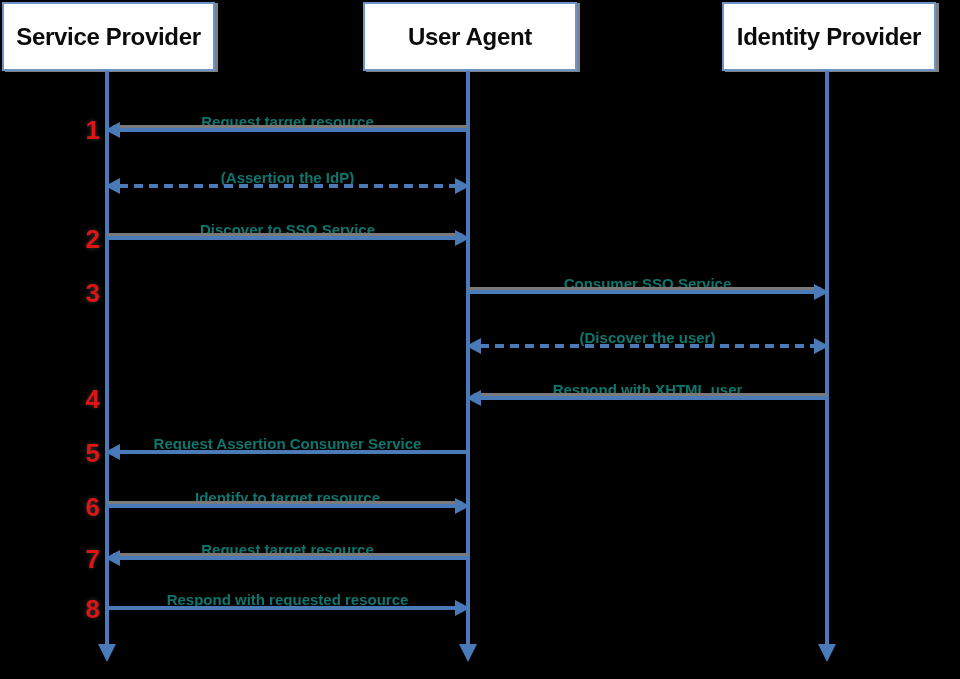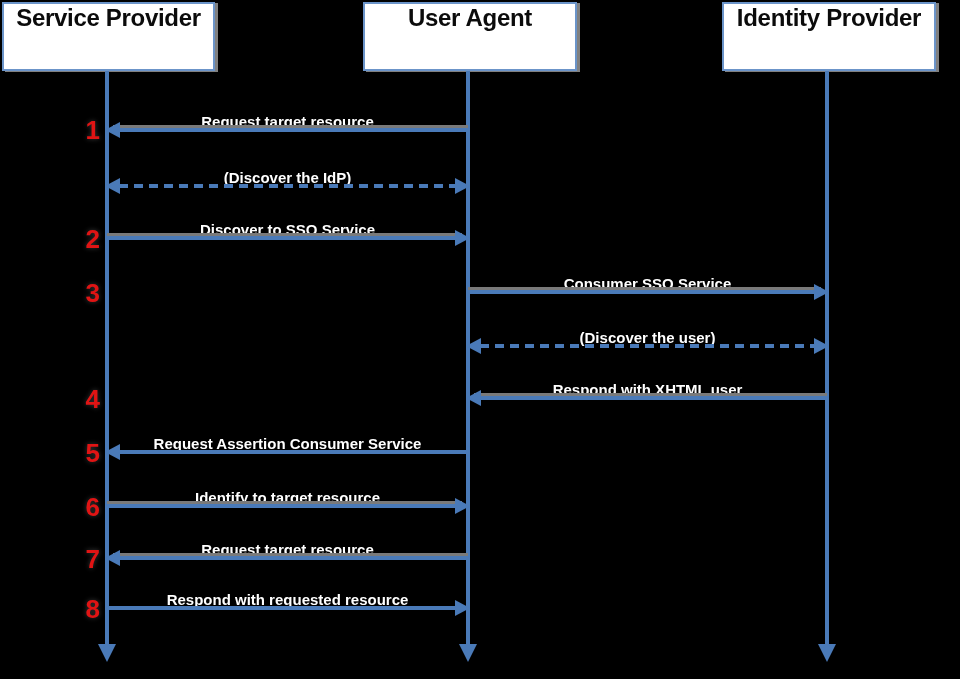--- a/index.html
+++ b/index.html
@@ -4,21 +4,21 @@
 <style>
   html,body{margin:0;padding:0;background:#000;}
   .stage{
     position:relative;width:960px;height:679px;background:#000;overflow:hidden;
     font-family:"Liberation Sans","DejaVu Sans",sans-serif;
   }
   
   .actor{
     position:absolute;top:2px;height:65px;background:#fff;
     border:2px solid #6b94c9;box-shadow:3px 1px 0 rgba(255,255,255,0.5);
-    display:flex;justify-content:center;
+    display:flex;align-items:center;justify-content:center;
   }
   .actor .title{
     font-weight:bold;font-size:24px;color:#0b0b0b;letter-spacing:-0.3px;white-space:nowrap;
   }
   
   .lifeline{position:absolute;top:71px;width:4px;height:574px;background:#4a7ab8;}
   .ll-end{
     position:absolute;top:644px;width:0;height:0;
     border-left:9px solid transparent;border-right:9px solid transparent;
     border-top:18px solid #4a7ab8;
@@ -29,21 +29,21 @@
   .line.twotone{top:-5px;height:7px;background:linear-gradient(to bottom,#7a7a7a 0 3px,#4a7ab8 3px 7px);}
   .line.plain{top:-2px;height:4px;background:#4a7ab8;}
   .line.dashed{top:-2px;height:4px;left:12px;right:12px;
     background:repeating-linear-gradient(90deg,#4a7ab8 0 9px,transparent 9px 15px);}
   .head{position:absolute;top:-8px;width:0;height:0;
     border-top:8px solid transparent;border-bottom:8px solid transparent;}
   .head.left{left:-2px;border-right:15px solid #4a7ab8;}
   .head.right{right:-2px;border-left:15px solid #4a7ab8;}
   .lbl{
     position:absolute;left:0;right:0;bottom:1px;text-align:center;
-    font-weight:bold;font-size:15px;color:#ffffff;line-height:1;white-space:nowrap;
+    font-weight:bold;font-size:15px;color:#0f766e;line-height:1;white-space:nowrap;
   }
   
   .step{
     position:absolute;width:22px;text-align:right;
     font-weight:bold;font-size:26px;color:#e01414;line-height:1;
     text-shadow:0 0 5px rgba(130,130,130,0.45);
   }
 </style>
 </head>
 <body>
@@ -76,21 +76,21 @@
   <div class="step" style="left:78px;top:546px;">7</div>
   <div class="step" style="left:78px;top:596px;">8</div>
 
   <div class="msg" style="left:107px;width:361px;top:130px;">
     <div class="lbl">Request target resource</div>
     <div class="line twotone" style="left:6px;"></div>
     <div class="head left"></div>
   </div>
 
   <div class="msg" style="left:107px;width:361px;top:186px;">
-    <div class="lbl">(Discover the IdP)</div>
+    <div class="lbl">(Assertion the IdP)</div>
     <div class="line dashed"></div>
     <div class="head left"></div>
     <div class="head right"></div>
   </div>
 
   <div class="msg" style="left:107px;width:361px;top:238px;">
     <div class="lbl">Discover to SSO Service</div>
     <div class="line twotone" style="right:6px;"></div>
     <div class="head right"></div>
   </div>

